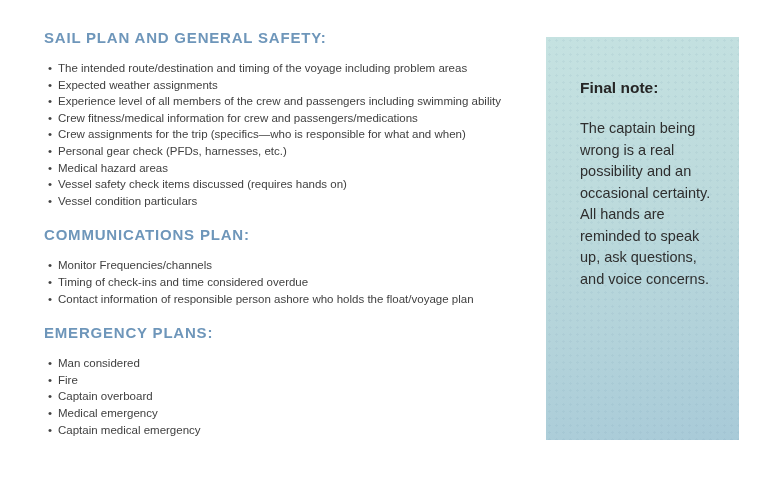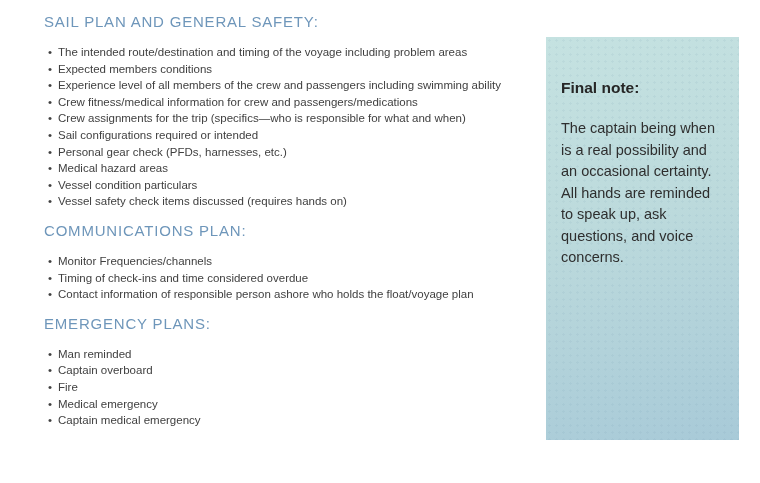--- a/index.html
+++ b/index.html
@@ -15,24 +15,24 @@
     background: #ffffff;
     overflow: hidden;
   }
   .content {
     position: absolute;
     left: 44px;
     top: 12px;
     width: 485px;
   }
   .section h2 {
-    margin: 0 0 3px 0;
+    margin: 16px 0 3px 0;
     font-size: 15px;
     line-height: 20px;
-    font-weight: 400;
+    font-weight: 700;
     letter-spacing: 0.8px;
     color: #6e96ba;
   }
   .section ul {
     list-style: none;
     margin: 12px 0 11px 0;
     padding: 0 0 0 4px;
   }
   .section li {
     position: relative;
@@ -48,21 +48,21 @@
     top: 0;
     color: #3f3f3f;
   }
   .final-note {
     position: absolute;
     left: 546px;
     top: 37px;
     width: 193px;
     height: 403px;
     box-sizing: border-box;
-    padding: 42px 22px 20px 15px;
+    padding: 42px 22px 20px 34px;
     background-image:
       radial-gradient(rgba(110,150,170,0.10) 1px, transparent 1.3px),
       linear-gradient(165deg, #c5e2e1 0%, #bcdadc 45%, #a8cad8 100%);
     background-size: 7px 7px, 100% 100%;
   }
   .final-note h3 {
     margin: 0 0 21px 0;
     font-size: 15.5px;
     font-weight: 700;
     color: #262626;
@@ -78,52 +78,51 @@
 <body>
 
 <div class="slide">
 
   <div class="content">
 
     <div class="section">
       <h2>SAIL PLAN AND GENERAL SAFETY:</h2>
       <ul>
           <li>The intended route/destination and timing of the voyage including problem areas</li>
-          <li>Expected members conditions</li>
+          <li>Expected weather assignments</li>
           <li>Experience level of all members of the crew and passengers including swimming ability</li>
           <li>Crew fitness/medical information for crew and passengers/medications</li>
           <li>Crew assignments for the trip (specifics—who is responsible for what and when)</li>
-          <li>Sail configurations required or intended</li>
           <li>Personal gear check (PFDs, harnesses, etc.)</li>
           <li>Medical hazard areas</li>
+          <li>Vessel safety check items discussed (requires hands on)</li>
           <li>Vessel condition particulars</li>
-          <li>Vessel safety check items discussed (requires hands on)</li>
         </ul>
     </div>
 
     <div class="section">
       <h2>COMMUNICATIONS PLAN:</h2>
       <ul>
           <li>Monitor Frequencies/channels</li>
           <li>Timing of check-ins and time considered overdue</li>
           <li>Contact information of responsible person ashore who holds the float/voyage plan</li>
         </ul>
     </div>
 
     <div class="section">
       <h2>EMERGENCY PLANS:</h2>
       <ul>
-          <li>Man reminded</li>
+          <li>Man considered</li>
+          <li>Fire</li>
           <li>Captain overboard</li>
-          <li>Fire</li>
           <li>Medical emergency</li>
           <li>Captain medical emergency</li>
         </ul>
     </div>
 
   </div>
 
   <aside class="final-note">
     <h3>Final note:</h3>
-    <p>The captain being when is a real possibility and an occasional certainty. All hands are reminded to speak up, ask questions, and voice concerns.</p>
+    <p>The captain being wrong is a real possibility and an occasional certainty. All hands are reminded to speak up, ask questions, and voice concerns.</p>
   </aside>
 
 </div>
 
 </body></html>

